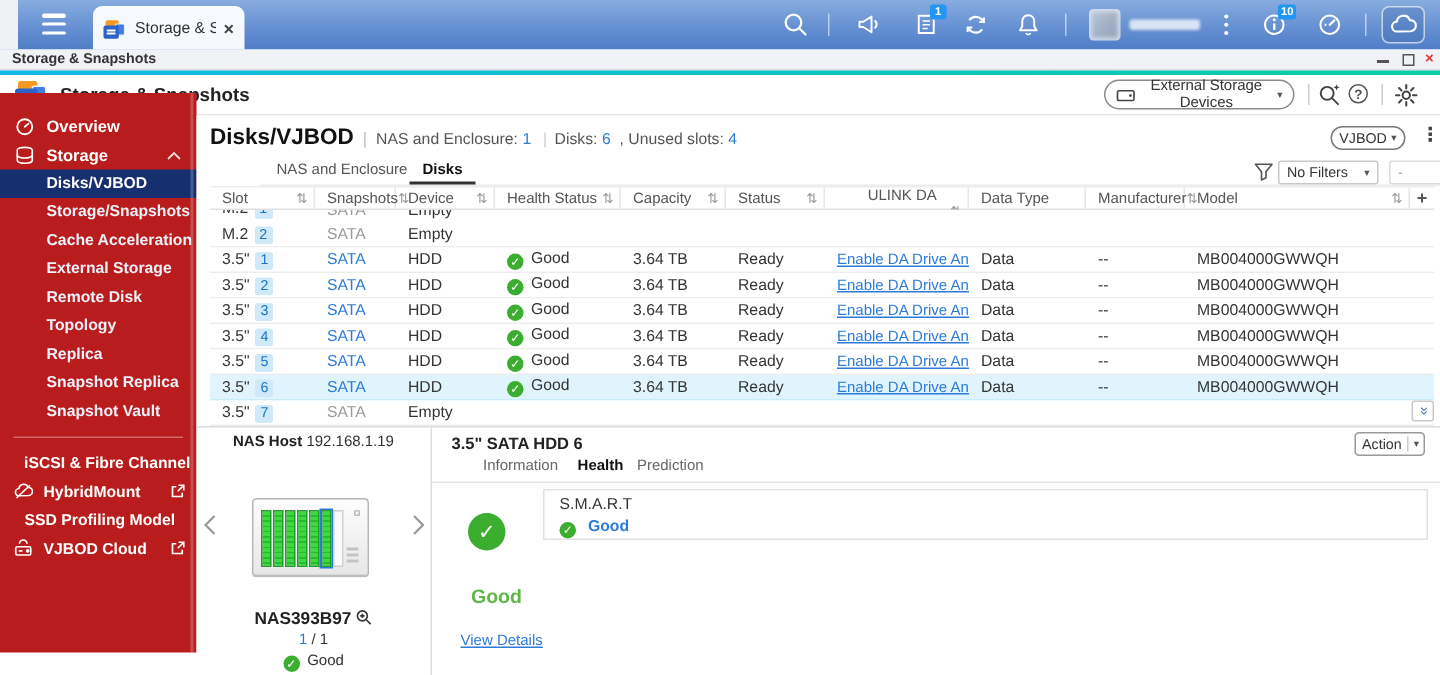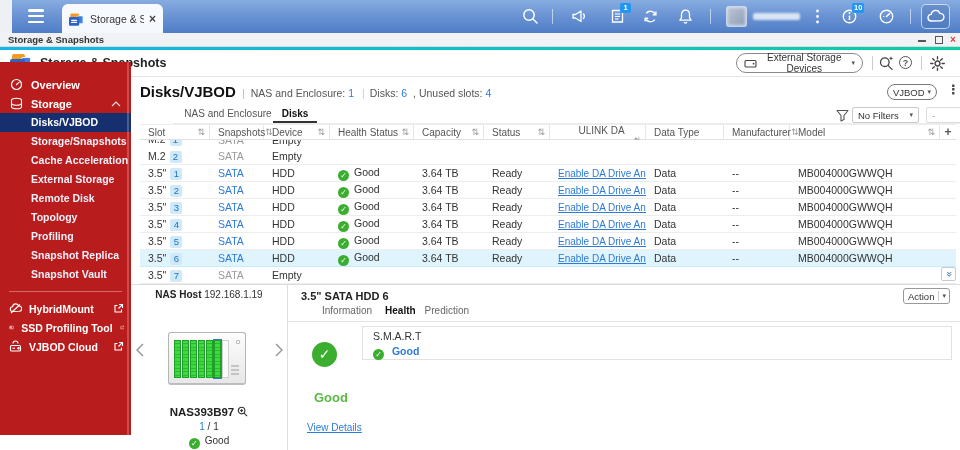--- a/index.html
+++ b/index.html
@@ -325,26 +325,41 @@
           <polyline points="1,5 5,1 9,5" fill="none" stroke="rgba(255,255,255,.85)" stroke-width="1.2"></polyline>
         </svg>
     </div>
     <div class="s-sub sel">Disks/VJBOD</div>
     <div class="s-sub">Storage/Snapshots</div>
     <div class="s-sub">Cache Acceleration</div>
     <div class="s-sub">External Storage</div>
     <div class="s-sub">Remote Disk</div>
     <div class="s-sub">Topology</div>
 
-    <div class="s-sub">Profiling</div>
+    <div class="s-sub">Replica</div>
     <div class="s-sub">Snapshot Replica</div>
     <div class="s-sub">Snapshot Vault</div>
 
     <div class="s-divider"></div>
 
+    <div class="s-link">
+      <svg width="13" height="13" viewBox="0 0 13 13">
+          <g fill="none" stroke="#fff" stroke-width="1.2" stroke-linecap="round">
+            <polyline points="6,2.5 2,6.5 6,10.5"></polyline>
+            <line x1="2.5" y1="6.5" x2="11" y2="6.5"></line>
+          </g>
+        </svg>
+      <span>iSCSI &amp; Fibre Channel</span>
+      <svg class="s-ext" width="11" height="11" viewBox="0 0 11 11">
+          <g fill="none" stroke="#fff" stroke-width="1.1">
+            <path d="M4.5 2.5 H2 v6.5 h6.5 V6.5"></path>
+            <path d="M6 1.5 h3.5 v3.5 M9.5 1.5 L5.5 5.5"></path>
+          </g>
+        </svg>
+    </div>
     <div class="s-link">
       <svg width="13" height="13" viewBox="0 0 13 13">
           <g fill="none" stroke="#fff" stroke-width="1.1">
             <path d="M3.8 9.5 a2.4 2.4 0 0 1 -.2 -4.8 a3.2 3.2 0 0 1 6.2 -.7 a2.6 2.6 0 0 1 .4 5.3 z"></path>
             <line x1="2" y1="11" x2="11" y2="2.5"></line>
           </g>
         </svg>
       <span>HybridMount</span>
       <svg class="s-ext" width="11" height="11" viewBox="0 0 11 11">
           <g fill="none" stroke="#fff" stroke-width="1.1">
@@ -356,21 +371,21 @@
     <div class="s-link">
       <svg width="13" height="13" viewBox="0 0 13 13">
           <g fill="none" stroke="#fff" stroke-width="1.1">
             <rect x="1.5" y="3" width="10" height="6.5" rx="1"></rect>
             <rect x="3.5" y="5" width="3.5" height="2.5"></rect>
             <line x1="3" y1="9.5" x2="3" y2="11"></line>
             <line x1="6.5" y1="9.5" x2="6.5" y2="11"></line>
             <line x1="10" y1="9.5" x2="10" y2="11"></line>
           </g>
         </svg>
-      <span>SSD Profiling Tool</span>
+      <span>SSD Profiling Model</span>
       <svg class="s-ext" width="11" height="11" viewBox="0 0 11 11">
           <g fill="none" stroke="#fff" stroke-width="1.1">
             <path d="M4.5 2.5 H2 v6.5 h6.5 V6.5"></path>
             <path d="M6 1.5 h3.5 v3.5 M9.5 1.5 L5.5 5.5"></path>
           </g>
         </svg>
     </div>
     <div class="s-link">
       <svg width="13" height="13" viewBox="0 0 13 13">
           <g fill="none" stroke="#fff" stroke-width="1.1">

